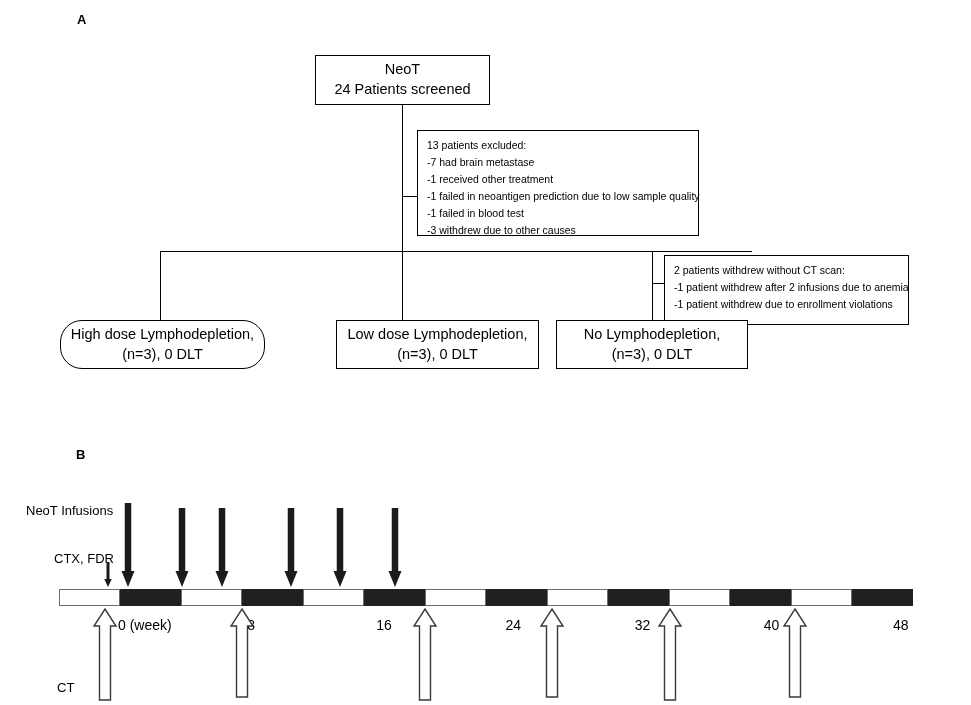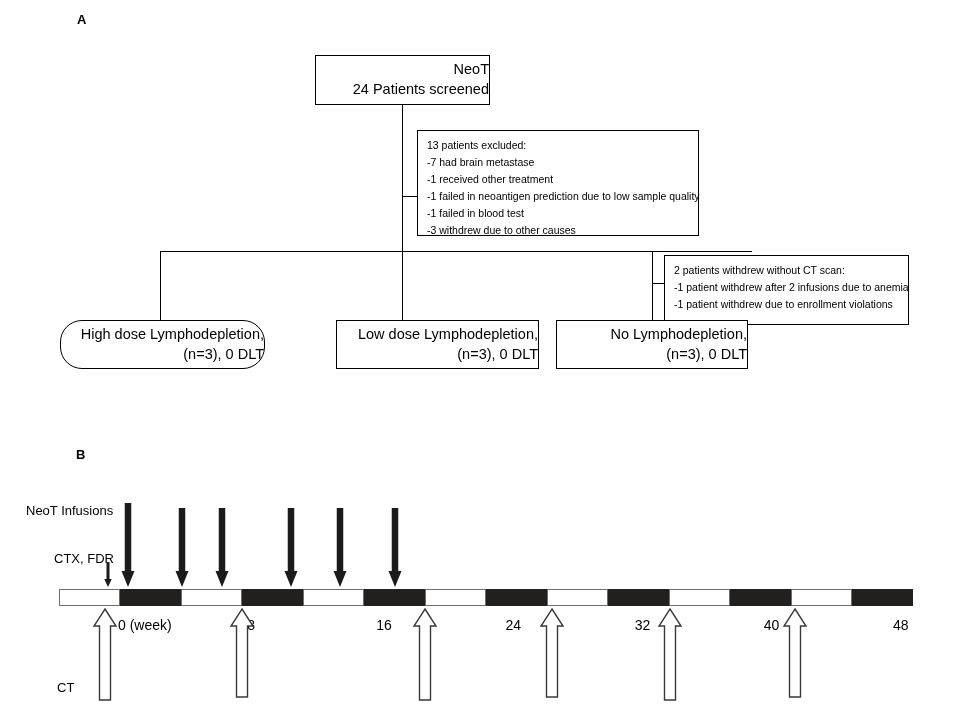--- a/index.html
+++ b/index.html
@@ -29,21 +29,21 @@
     color: #000;
   }
   
   .node {
     position: absolute;
     border: 1px solid #000;
     background: #fff;
     box-sizing: border-box;
     display: flex;
     flex-direction: column;
-    align-items: flex-end;
+    align-items: center;
     justify-content: center;
     font-size: 14.5px;
     line-height: 1.35;
     text-align: center;
   }
   .node .line { display: block; white-space: nowrap; }
 
   .sidebox {
     position: absolute;
     border: 1px solid #000;

